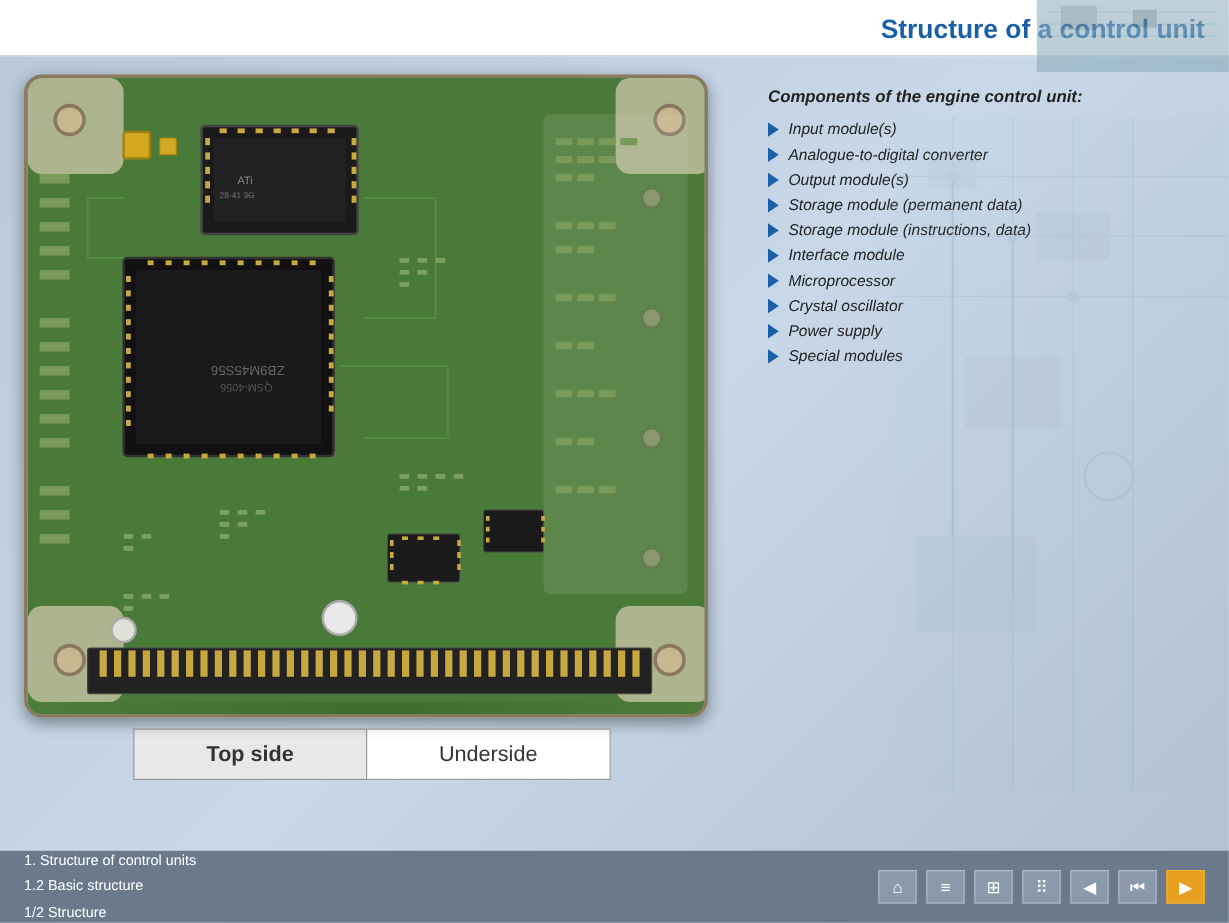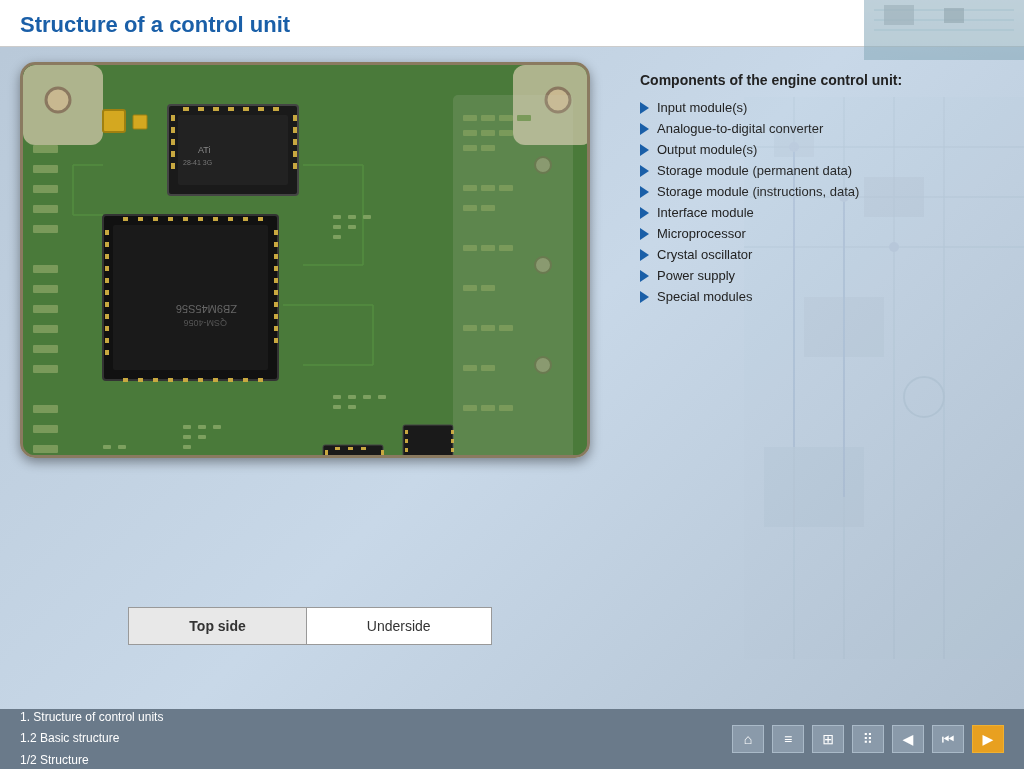--- a/index.html
+++ b/index.html
@@ -24,20 +24,21 @@
     .header {
       background: white;
       padding: 12px 20px 8px 20px;
       border-bottom: 1px solid #ccc;
     }
 
     .header-title {
       color: #1a5fa8;
       font-size: 22px;
       font-weight: bold;
+      text-align: right;
     }
 
     
     .top-right-deco {
       position: absolute;
       top: 0;
       right: 0;
       width: 160px;
       height: 60px;
       background: linear-gradient(to bottom, #a0b8c8, #8aacbc);
@@ -65,21 +66,21 @@
     }
 
     .circuit-board-container {
       width: 580px;
       height: 530px;
       position: relative;
     }
 
     .circuit-board {
       width: 570px;
-      height: 396px;
+      height: 536px;
       background: linear-gradient(145deg, #4a7a3a 0%, #3d6b2e 20%, #5a8a45 40%, #4a7a3a 60%, #3d6b2e 80%, #4a7a3a 100%);
       border: 3px solid #8a7a60;
       border-radius: 15px;
       position: relative;
       overflow: hidden;
       box-shadow: 0 4px 12px rgba(0,0,0,0.4);
     }
 
     
     .pcb-bg {
@@ -95,37 +96,38 @@
       display: flex;
       gap: 0;
       margin-top: 5px;
     }
 
     .tab-button {
       padding: 10px 60px;
       background: white;
       border: 1px solid #999;
       cursor: pointer;
-      font-size: 14px;
+      font-size: 18px;
       color: #333;
     }
 
     .tab-button:first-child {
       border-right: none;
     }
 
     .tab-button.active {
       background: #e8e8e8;
       font-weight: bold;
     }
 
     
     .right-panel {
       flex: 1;
       padding: 10px 10px 10px 20px;
+      font-style: italic;
     }
 
     .components-title {
       font-size: 14px;
       font-weight: bold;
       color: #222;
       margin-bottom: 12px;
     }
 
     .component-list {

